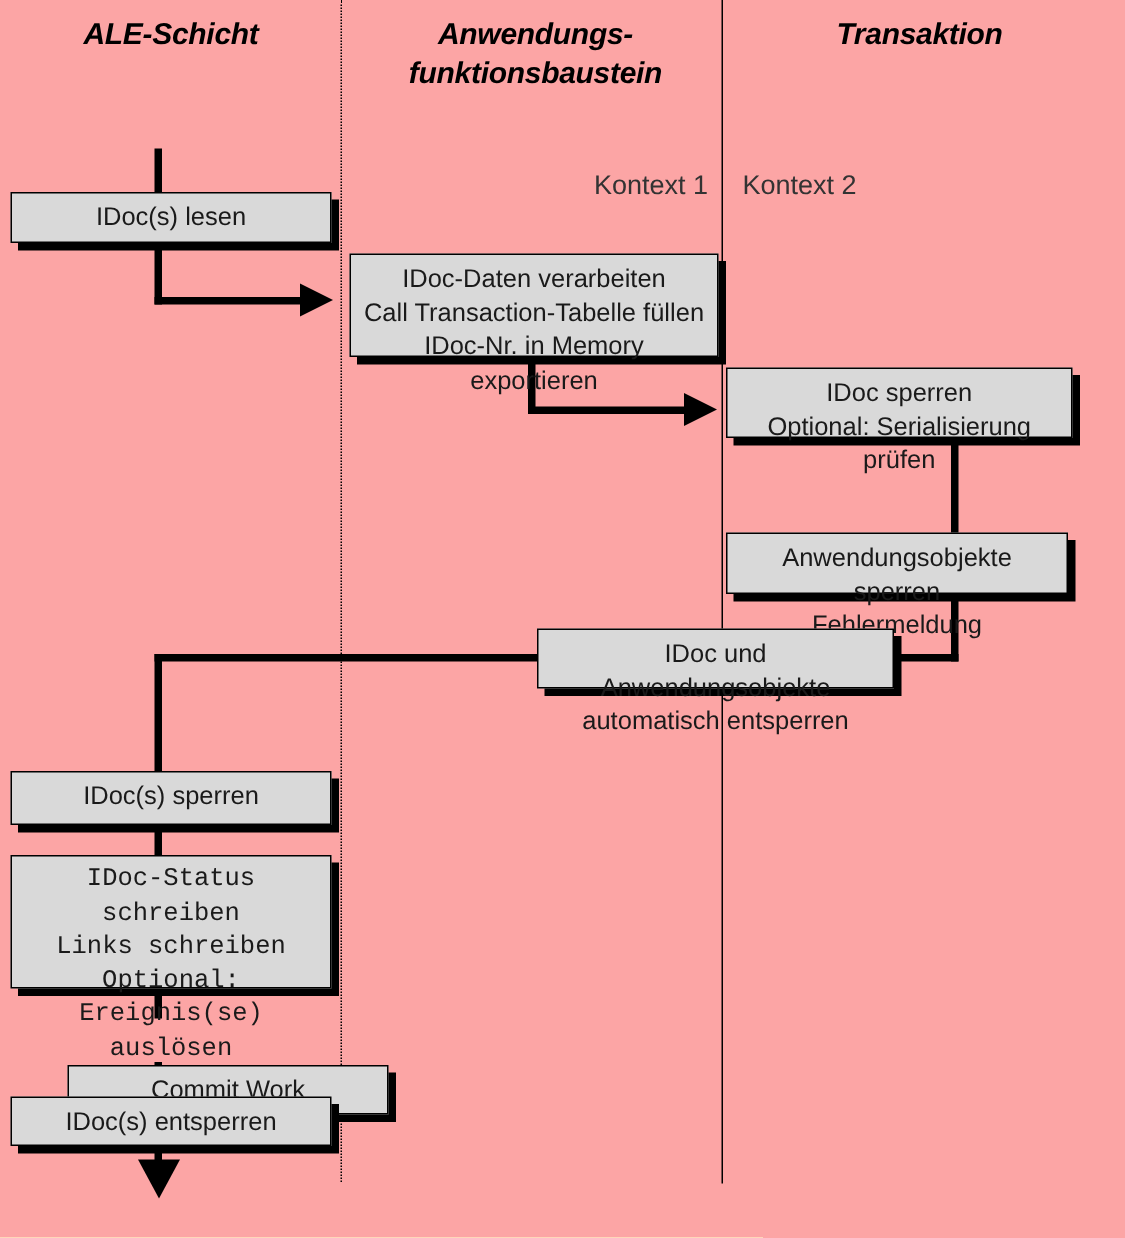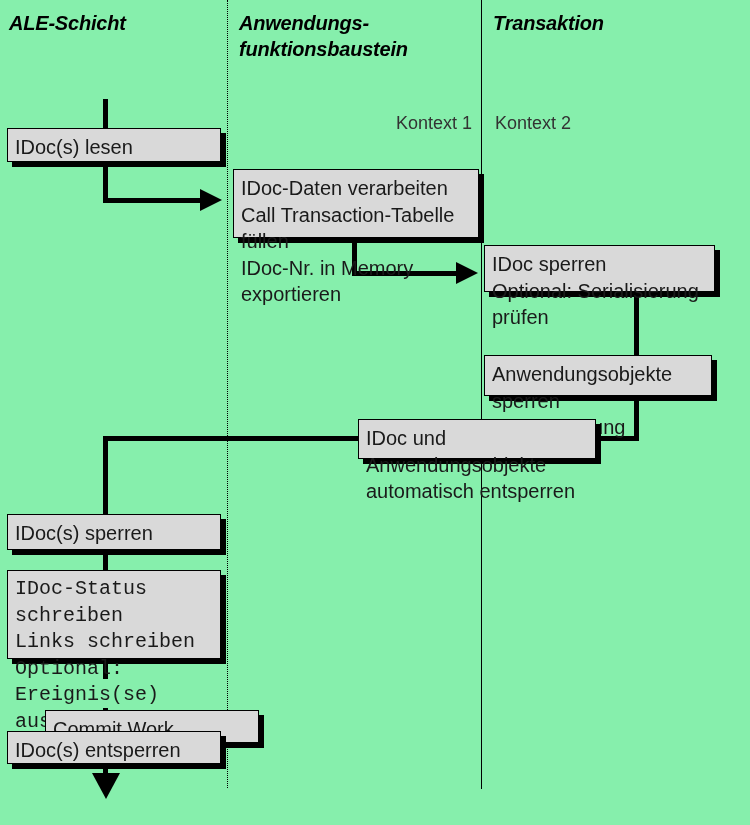--- a/index.html
+++ b/index.html
@@ -7,22 +7,23 @@
     padding: 0;
     background: #ffffcc;
   }
   body {
     font-family: "Liberation Sans", sans-serif;
   }
   #canvas {
     position: relative;
     width: 750px;
     height: 825px;
-    background: #86efac;
+    background: #fca5a5;
     overflow: hidden;
+    text-align: center;
   }
   
   .lane-title {
     position: absolute;
     font-style: italic;
     font-weight: bold;
     font-size: 20px;
     color: #000000;
     line-height: 1.32;
     white-space: pre-line;
@@ -46,21 +47,21 @@
     border-left: 1px solid #000000;
   }
   
   .node {
     position: absolute;
     background: #d9d9d9;
     border: 1px solid #000000;
     box-shadow: 5px 5px 0 0 #000000;
     box-sizing: border-box;
     padding: 5px 7px 4px 7px;
-    font-size: 20px;
+    font-size: 17px;
     color: #1a1a1a;
     line-height: 1.33;
     white-space: pre-line;
     z-index: 5;
   }
   
   .vline {
     position: absolute;
     width: 5px;
     background: #000000;

